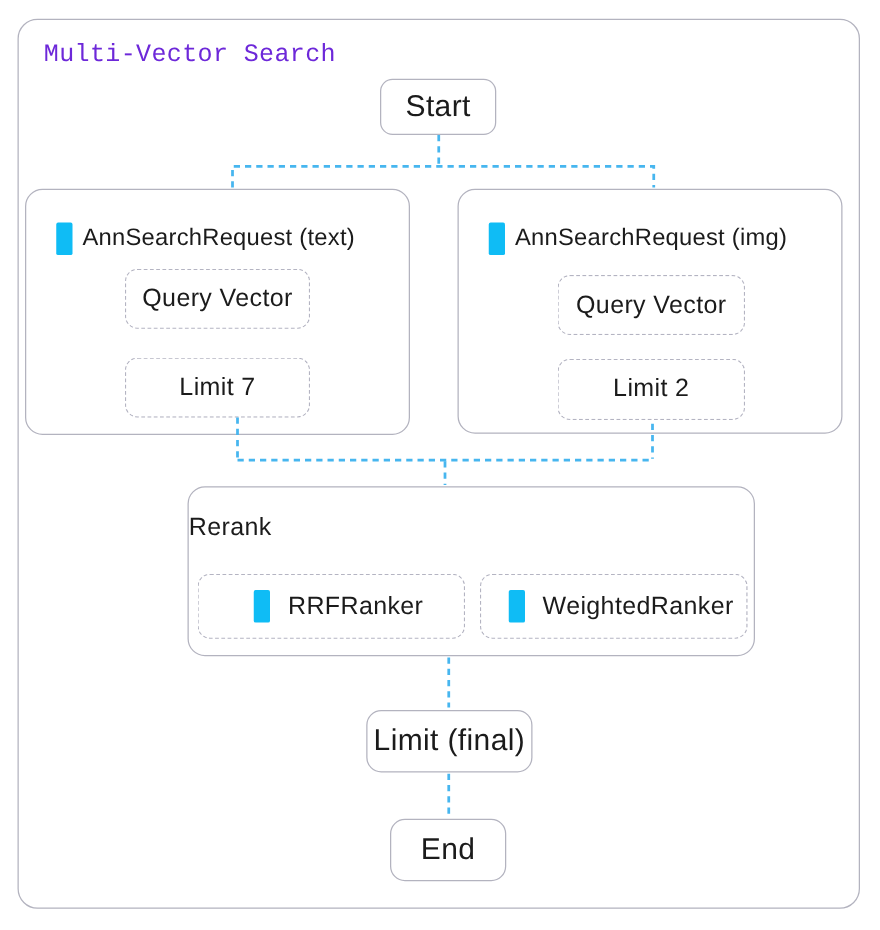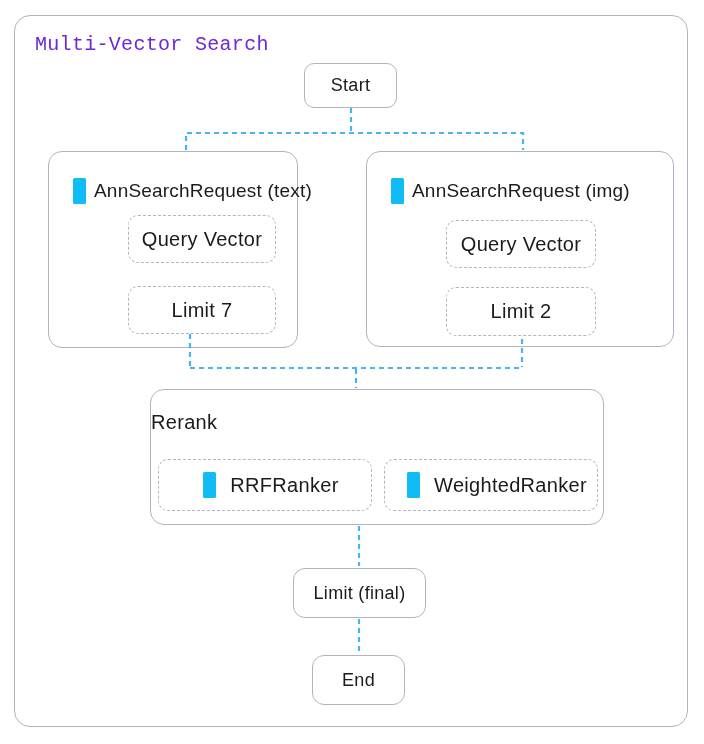--- a/index.html
+++ b/index.html
@@ -36,21 +36,21 @@
   }
   .node {
     position: absolute;
     border: 1.6px solid #b3b3bf;
     border-radius: 10px;
     background: #ffffff;
     box-sizing: border-box;
     display: flex;
     align-items: center;
     justify-content: center;
-    font-size: 18px;
+    font-size: 24px;
     letter-spacing: 0.3px;
     white-space: nowrap;
   }
   .group {
     position: absolute;
     border: 1.6px solid #b3b3bf;
     border-radius: 14px;
     background: #ffffff;
     box-sizing: border-box;
   }
@@ -118,21 +118,21 @@
 <div class="page">
 
   <div class="outer"></div>
 
   <div class="title">Multi-Vector Search</div>
 
   <div class="node" style="left:304px; top:63px; width:93px; height:45px;">
     <span>Start</span>
   </div>
 
-  <div class="group" style="left:48px; top:151px; width:250px; height:197px;">
+  <div class="group" style="left:20px; top:151px; width:308px; height:197px;">
     <div class="group-header">
       <span class="icon-bar"></span>
       <span>AnnSearchRequest (text)</span>
     </div>
     <div class="dashedbox" style="left:79px; top:63px; width:148px; height:48px;">
       <span>Query Vector</span>
     </div>
     <div class="dashedbox" style="left:79px; top:134px; width:148px; height:48px;">
       <span>Limit 7</span>
     </div>

